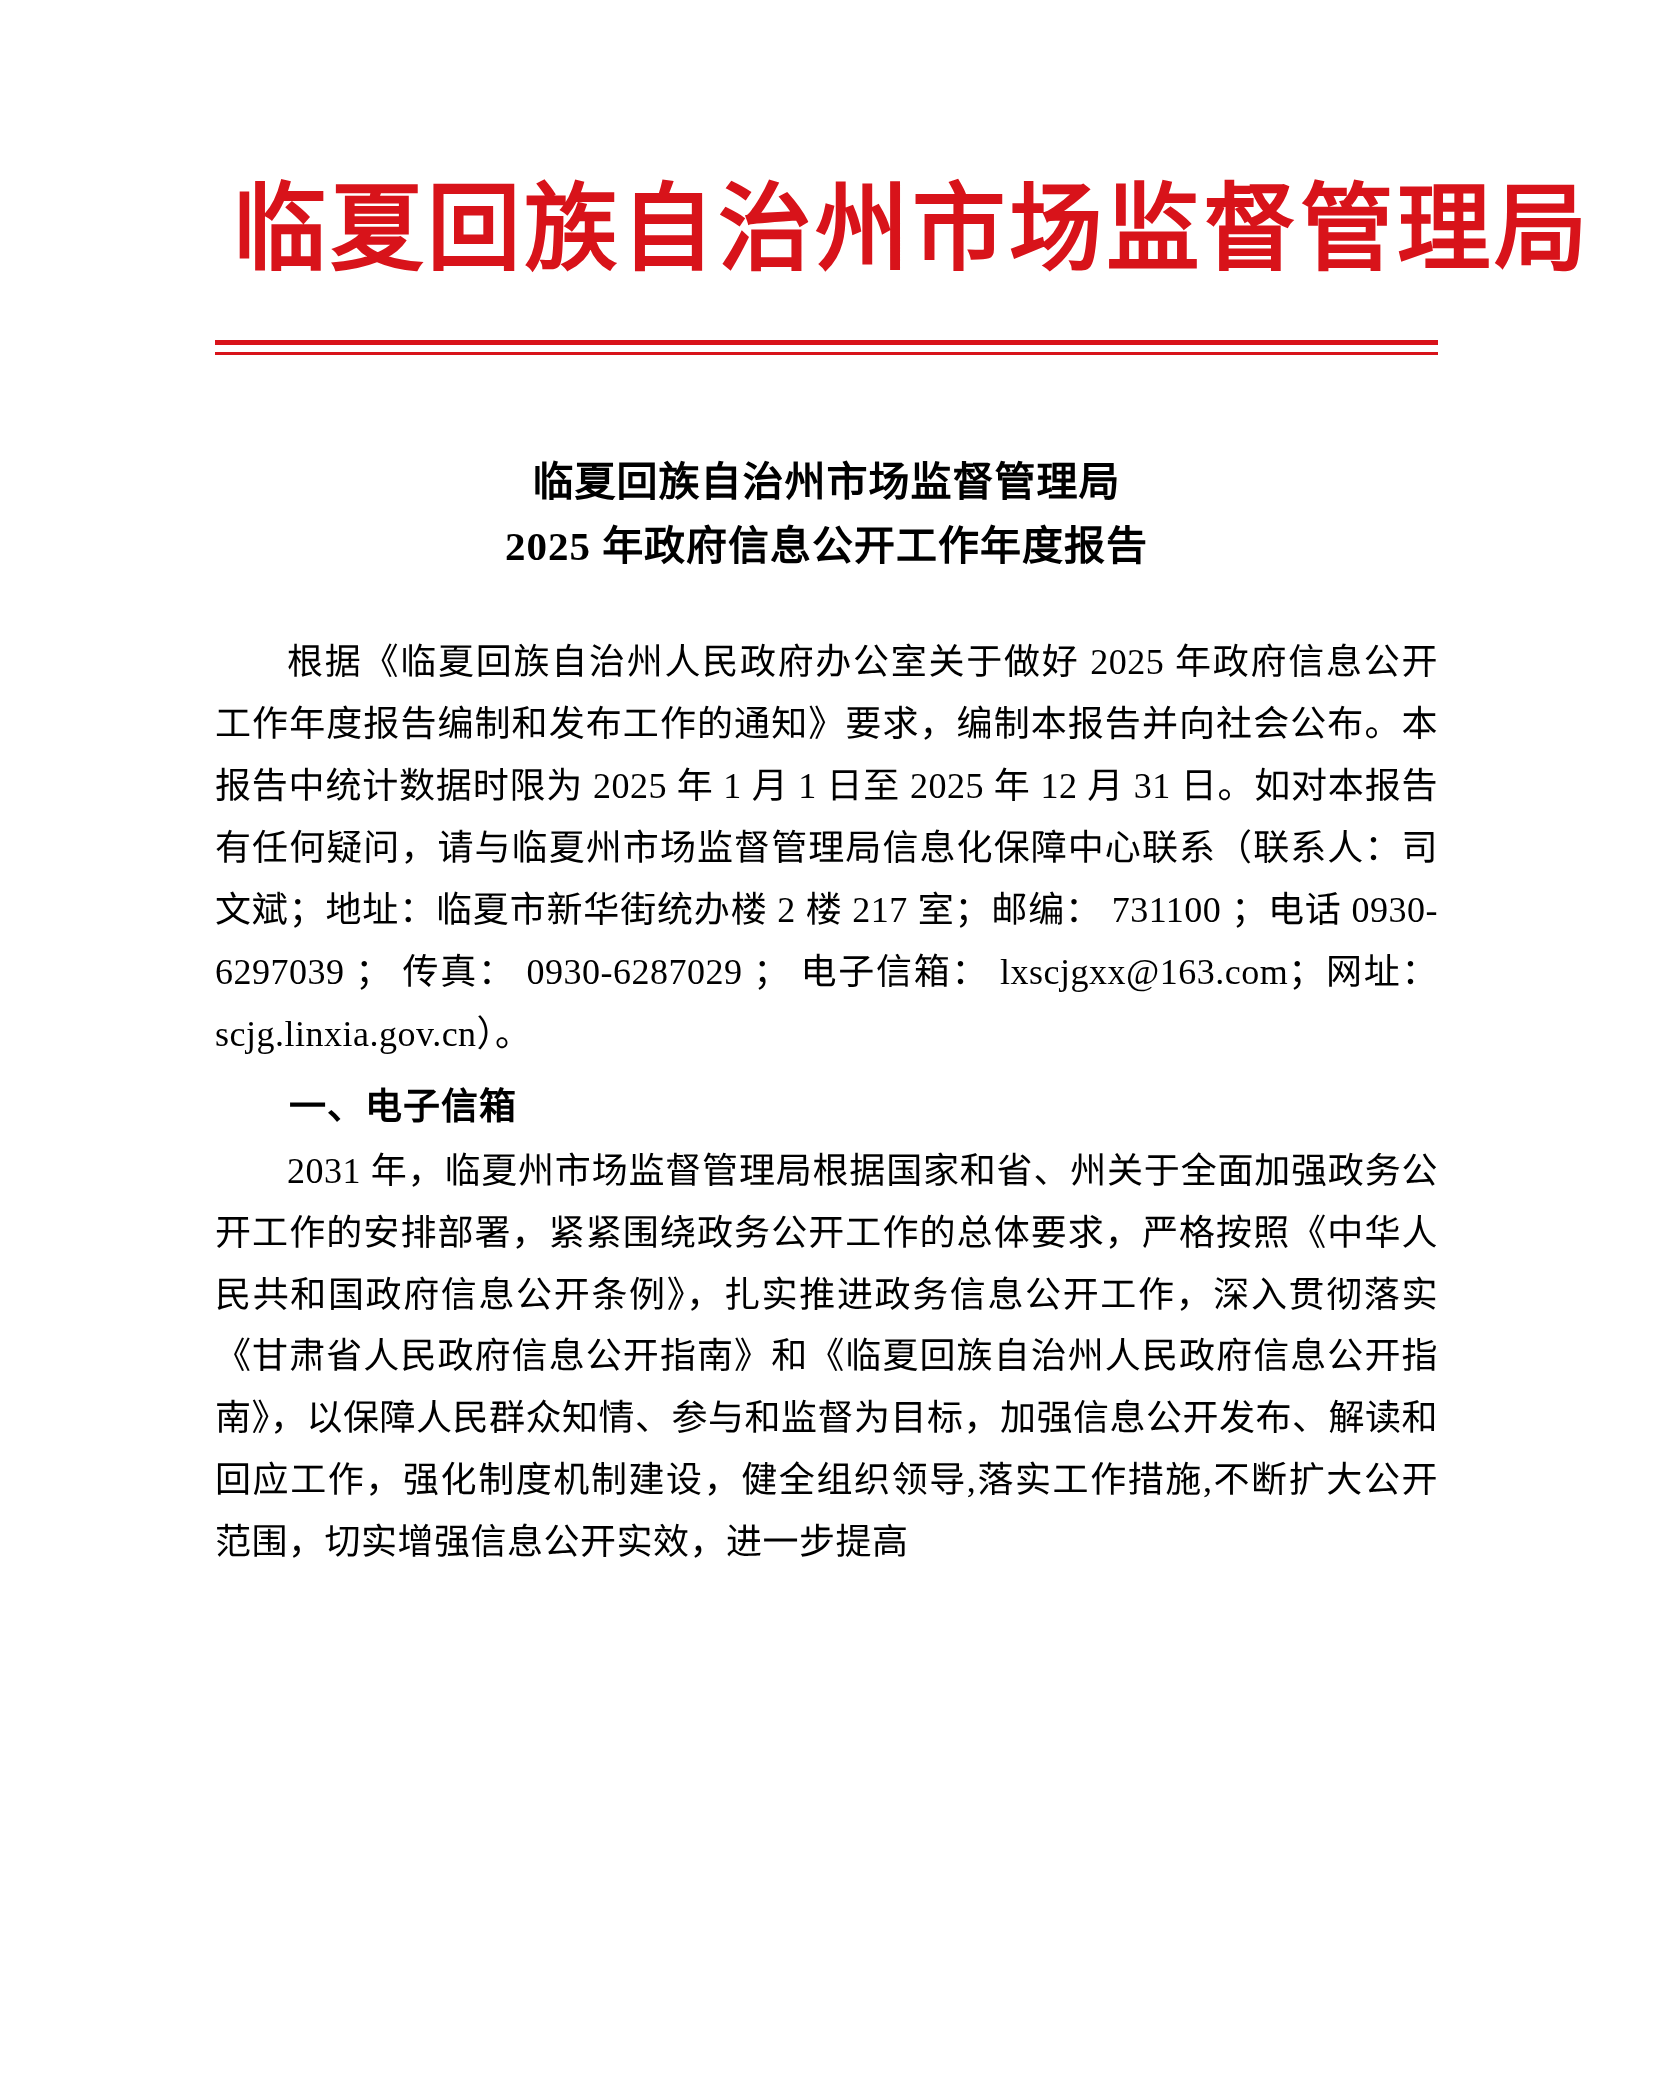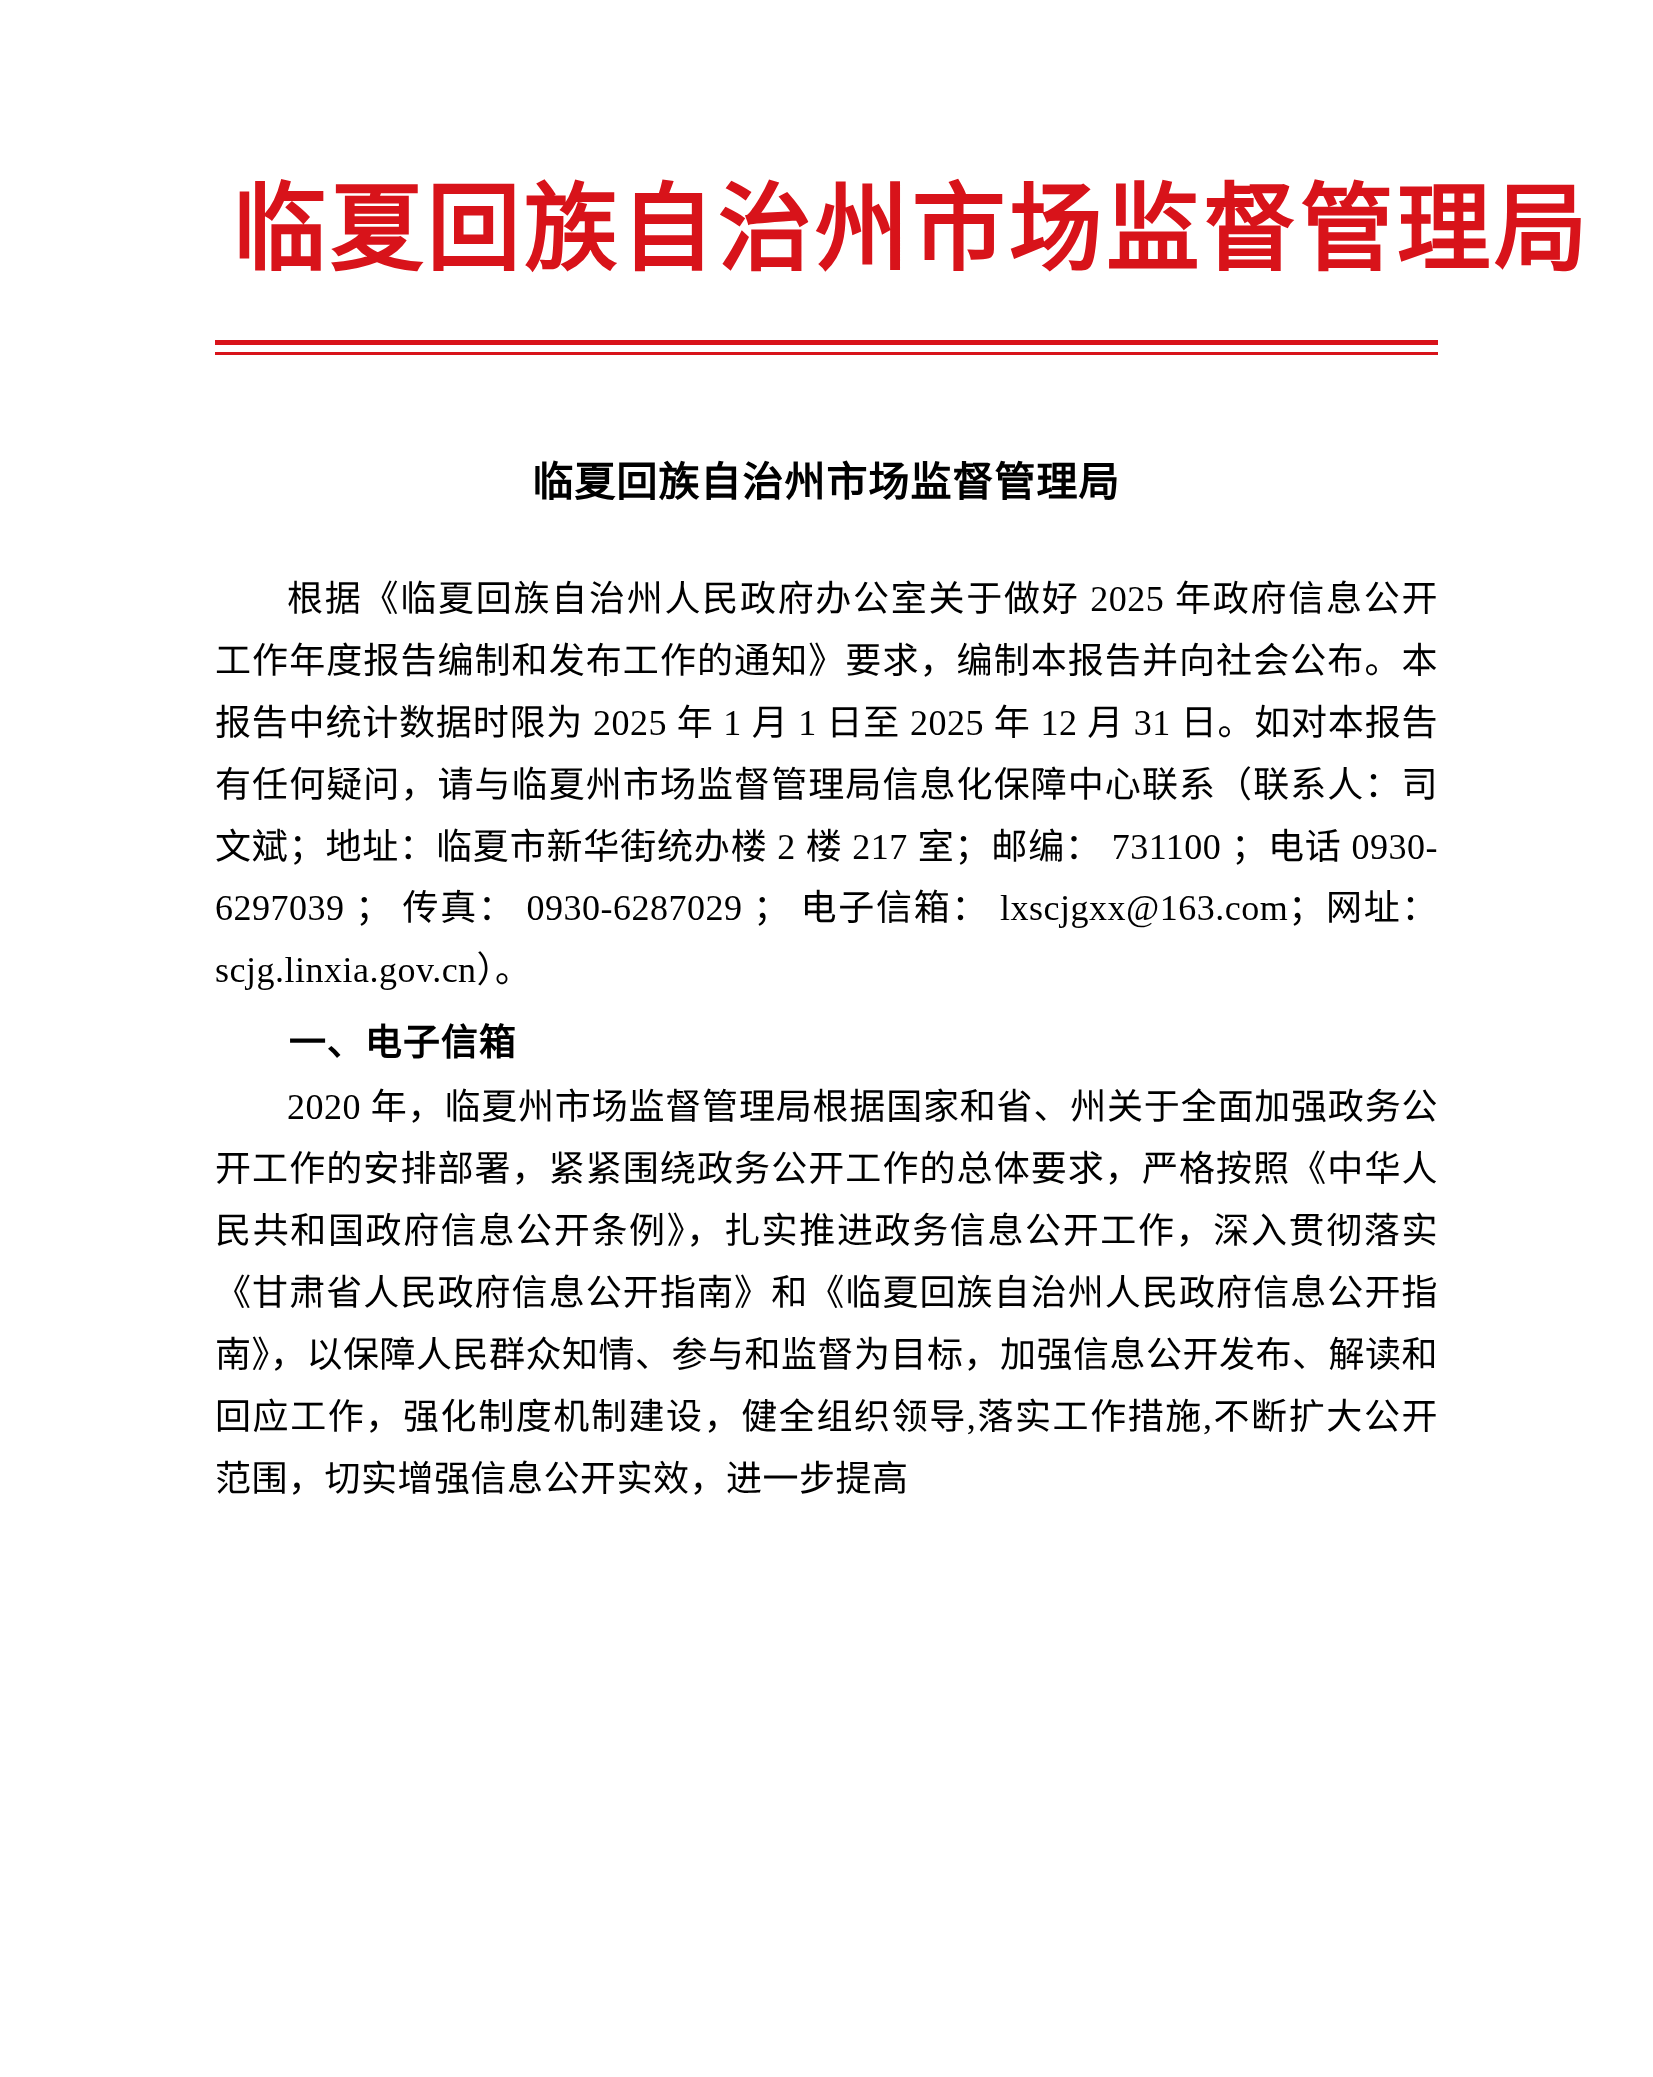--- a/index.html
+++ b/index.html
@@ -105,23 +105,24 @@
     <div class="letterhead-title">临夏回族自治州市场监督管理局</div>
     <div class="rule-wrap">
       <div class="rule-thick"></div>
       <div class="rule-gap"></div>
       <div class="rule-thin"></div>
     </div>
   </div>
 
   <div class="doc-title">
     <span class="line">临夏回族自治州市场监督管理局</span>
+    <span class="line">2025 年政府信息公开工作年度报告</span>
   </div>
 
   <div class="body-text">
     <p class="para">根据《临夏回族自治州人民政府办公室关于做好 2025 年政府信息公开工作年度报告编制和发布工作的通知》要求，编制本报告并向社会公布。本报告中统计数据时限为 2025 年 1 月 1 日至 2025 年 12 月 31 日。如对本报告有任何疑问，请与临夏州市场监督管理局信息化保障中心联系（联系人：司文斌；地址：临夏市新华街统办楼 2 楼 217 室；邮编： 731100 ；电话 0930-6297039 ； 传真： 0930-6287029 ； 电子信箱： lxscjgxx@163.com；网址：scjg.linxia.gov.cn）。</p>
 
     <h2 class="section">一、电子信箱</h2>
 
-    <p class="para">2020 年，临夏州市场监督管理局根据国家和省、州关于全面加强政务公开工作的安排部署，紧紧围绕政务公开工作的总体要求，严格按照《中华人民共和国政府信息公开条例》，扎实推进政务信息公开工作，深入贯彻落实《甘肃省人民政府信息公开指南》和《临夏回族自治州人民政府信息公开指南》，以保障人民群众知情、参与和监督为目标，加强信息公开发布、解读和回应工作，强化制度机制建设，健全组织领导,落实工作措施,不断扩大公开范围，切实增强信息公开实效，进一步提高</p>
+    <p class="para">2031 年，临夏州市场监督管理局根据国家和省、州关于全面加强政务公开工作的安排部署，紧紧围绕政务公开工作的总体要求，严格按照《中华人民共和国政府信息公开条例》，扎实推进政务信息公开工作，深入贯彻落实《甘肃省人民政府信息公开指南》和《临夏回族自治州人民政府信息公开指南》，以保障人民群众知情、参与和监督为目标，加强信息公开发布、解读和回应工作，强化制度机制建设，健全组织领导,落实工作措施,不断扩大公开范围，切实增强信息公开实效，进一步提高</p>
   </div>
 
 </div>
 
 </body></html>

